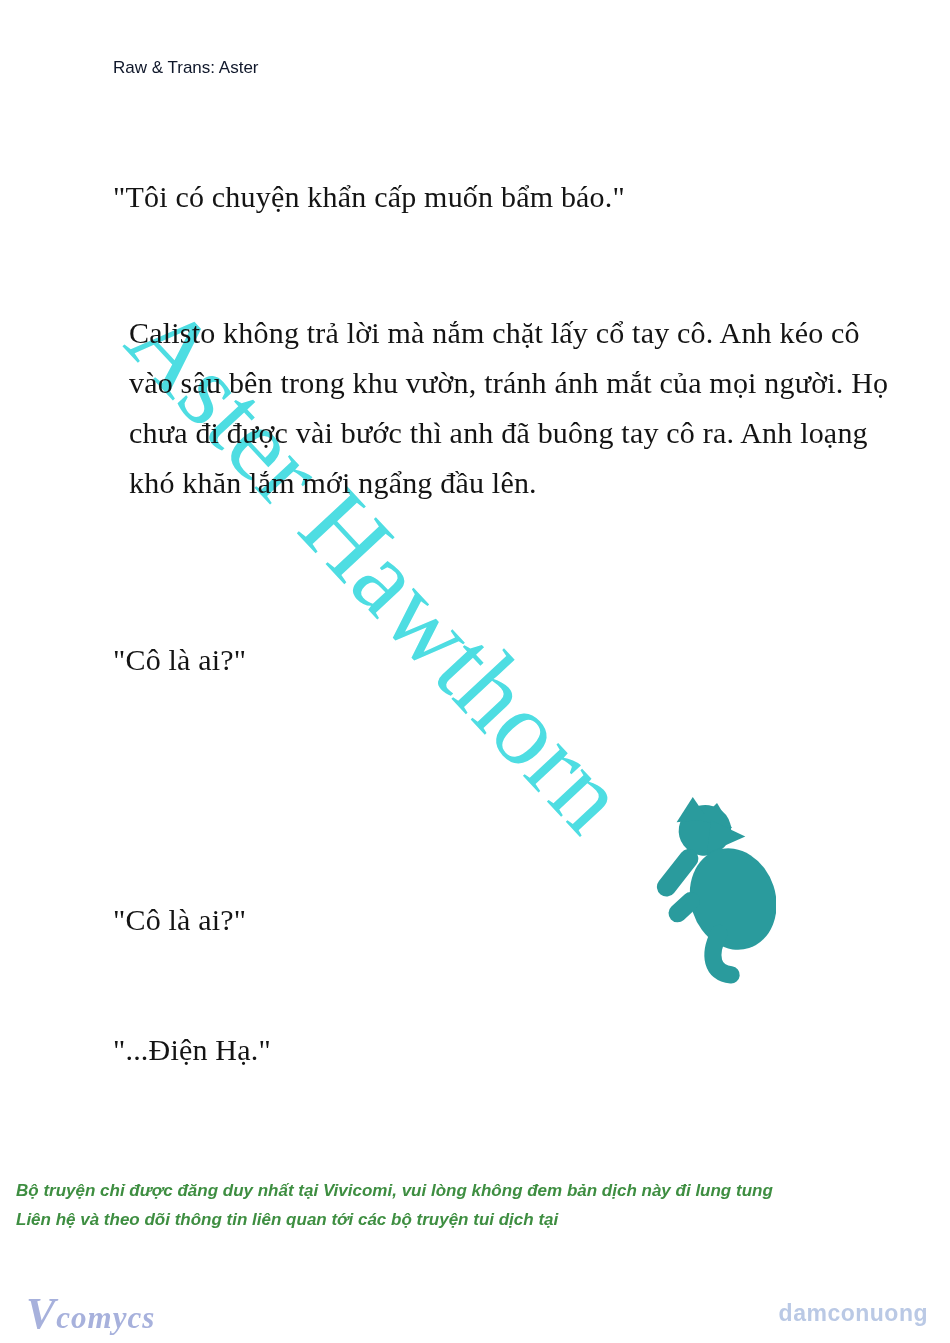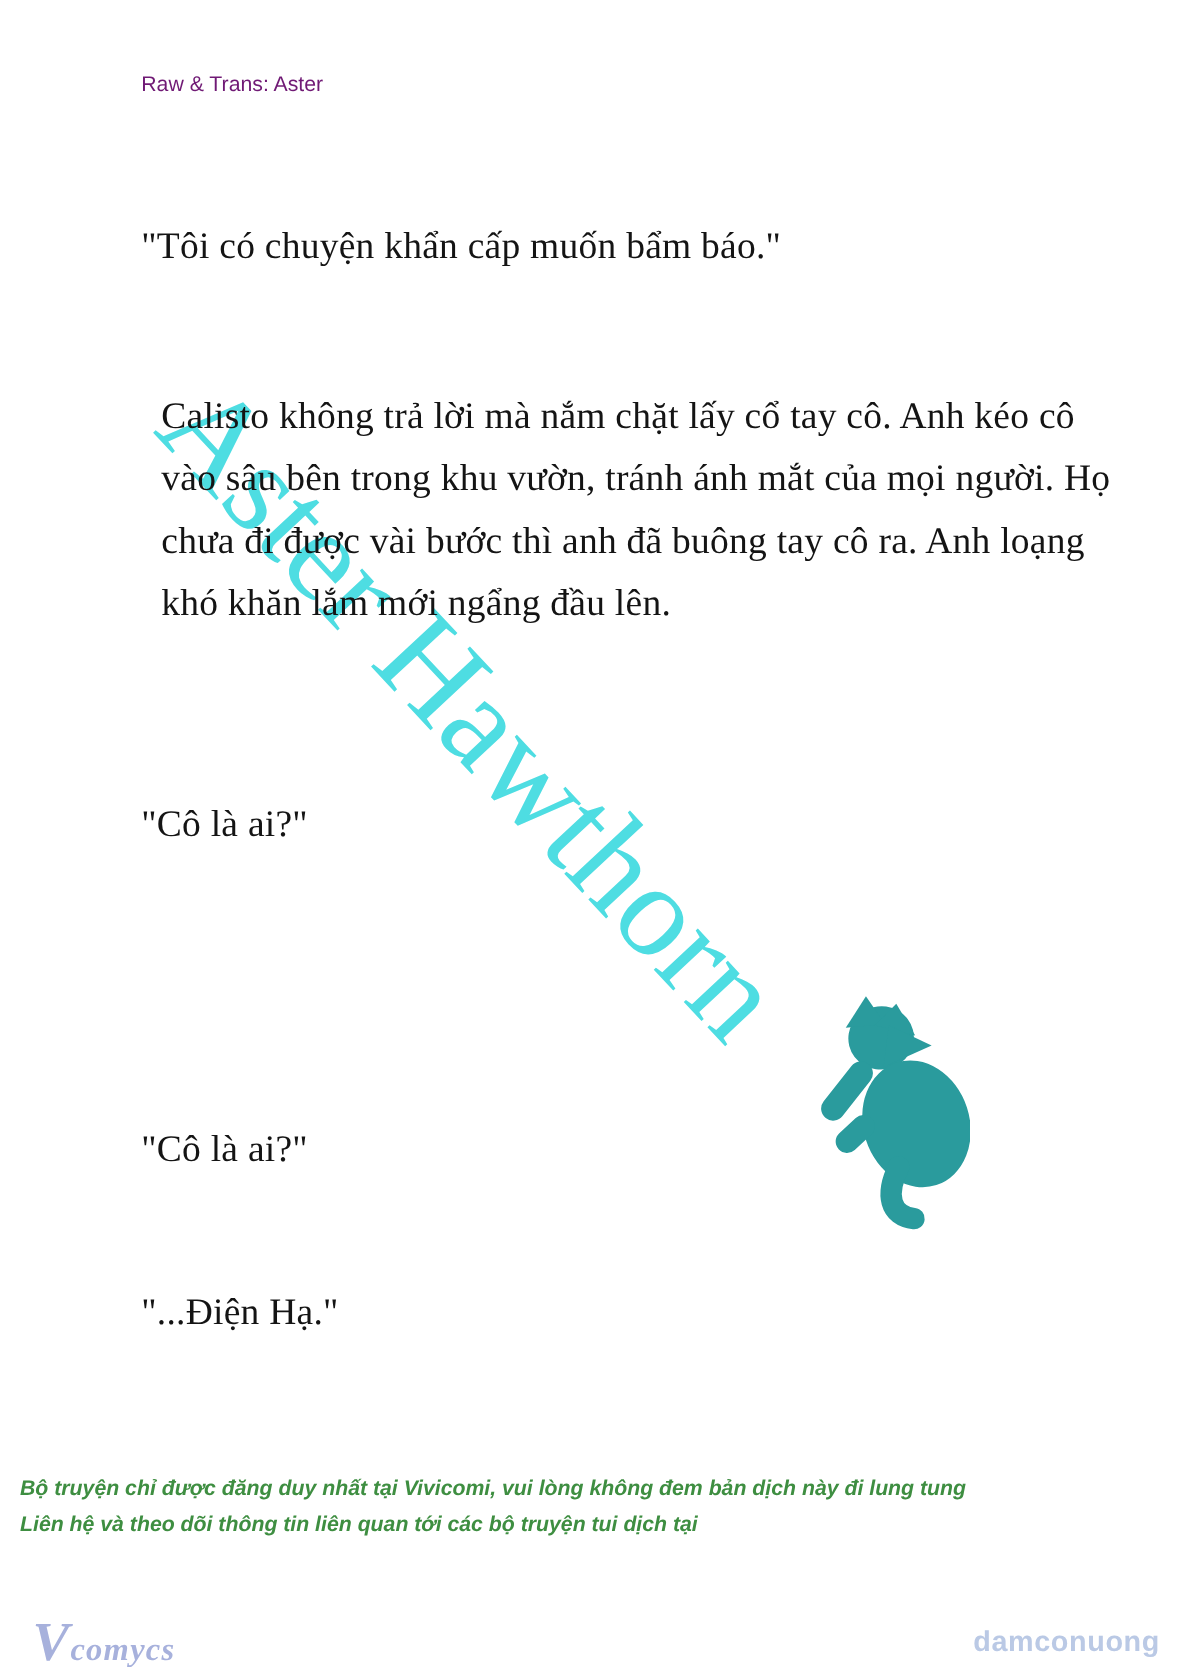--- a/index.html
+++ b/index.html
@@ -35,21 +35,21 @@
     z-index: 0;
   }
   .cat-svg .fillshape { fill: #2a9b9d; }
   .cat-svg .strokeshape { stroke: #2a9b9d; fill: none; }
   
   .txt { position: absolute; z-index: 1; white-space: nowrap; }
   .header-credit {
     left: 113px; top: 58px;
     font-family: "Liberation Sans", sans-serif;
     font-size: 17px;
-    color: #701a75;
+    color: #0f172a;
   }
   .serif-line { font-size: 30px; letter-spacing: 0.2px; }
   .q1 { left: 113px; top: 180px; }
   .para { left: 129px; top: 308px; }
   .para .para-line { height: 50px; line-height: 50px; font-size: 30px; letter-spacing: 0.2px; white-space: nowrap; }
   .q2 { left: 113px; top: 643px; }
   .narr { left: 113px; top: 773px; }
   .q3 { left: 113px; top: 903px; }
   .q4 { left: 113px; top: 1033px; }
   
@@ -69,21 +69,21 @@
     color: #3e8e41;
     white-space: nowrap;
   }
   
   .logo-left {
     position: absolute;
     left: 26px; top: 1288px;
     font-family: "Liberation Serif", serif;
     font-style: italic;
     font-weight: bold;
-    font-size: 26px;
+    font-size: 31px;
     letter-spacing: 1px;
     color: #a7b1dc;
     z-index: 1;
   }
   .logo-left::first-letter { font-size: 44px; }
   .logo-right {
     position: absolute;
     right: 22px; top: 1300px;
     font-family: "Liberation Sans", sans-serif;
     font-weight: bold;

